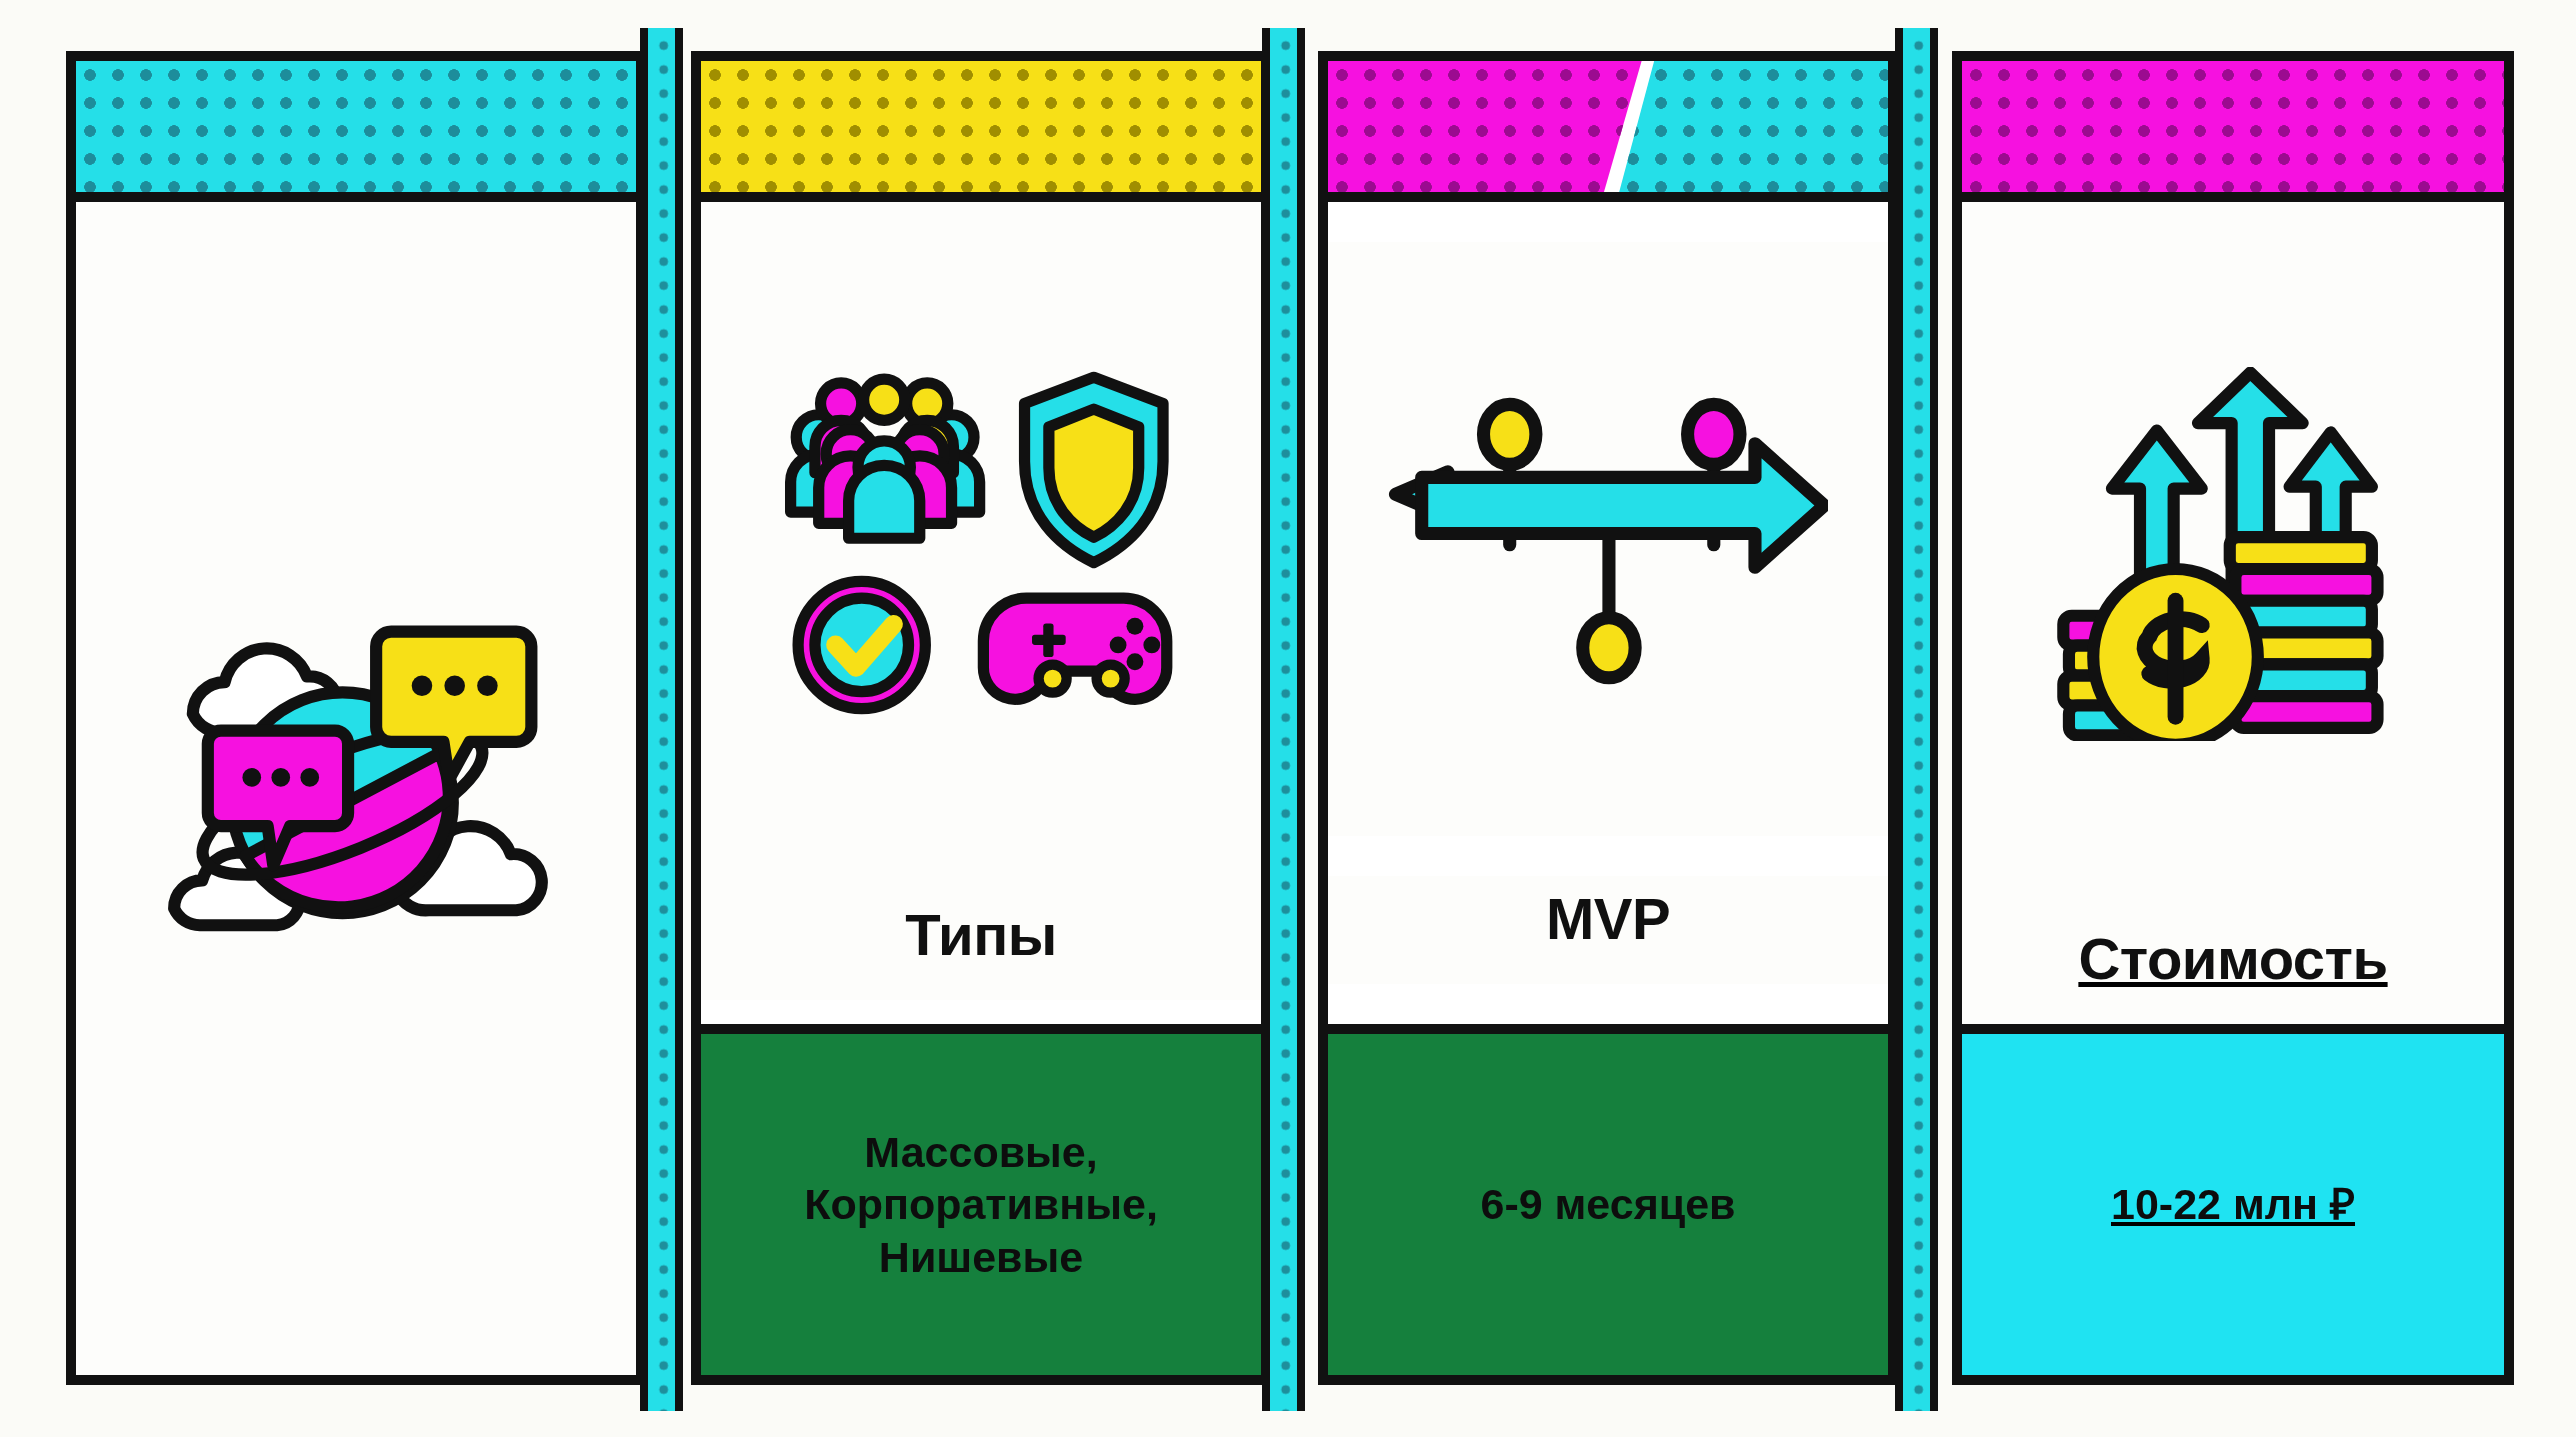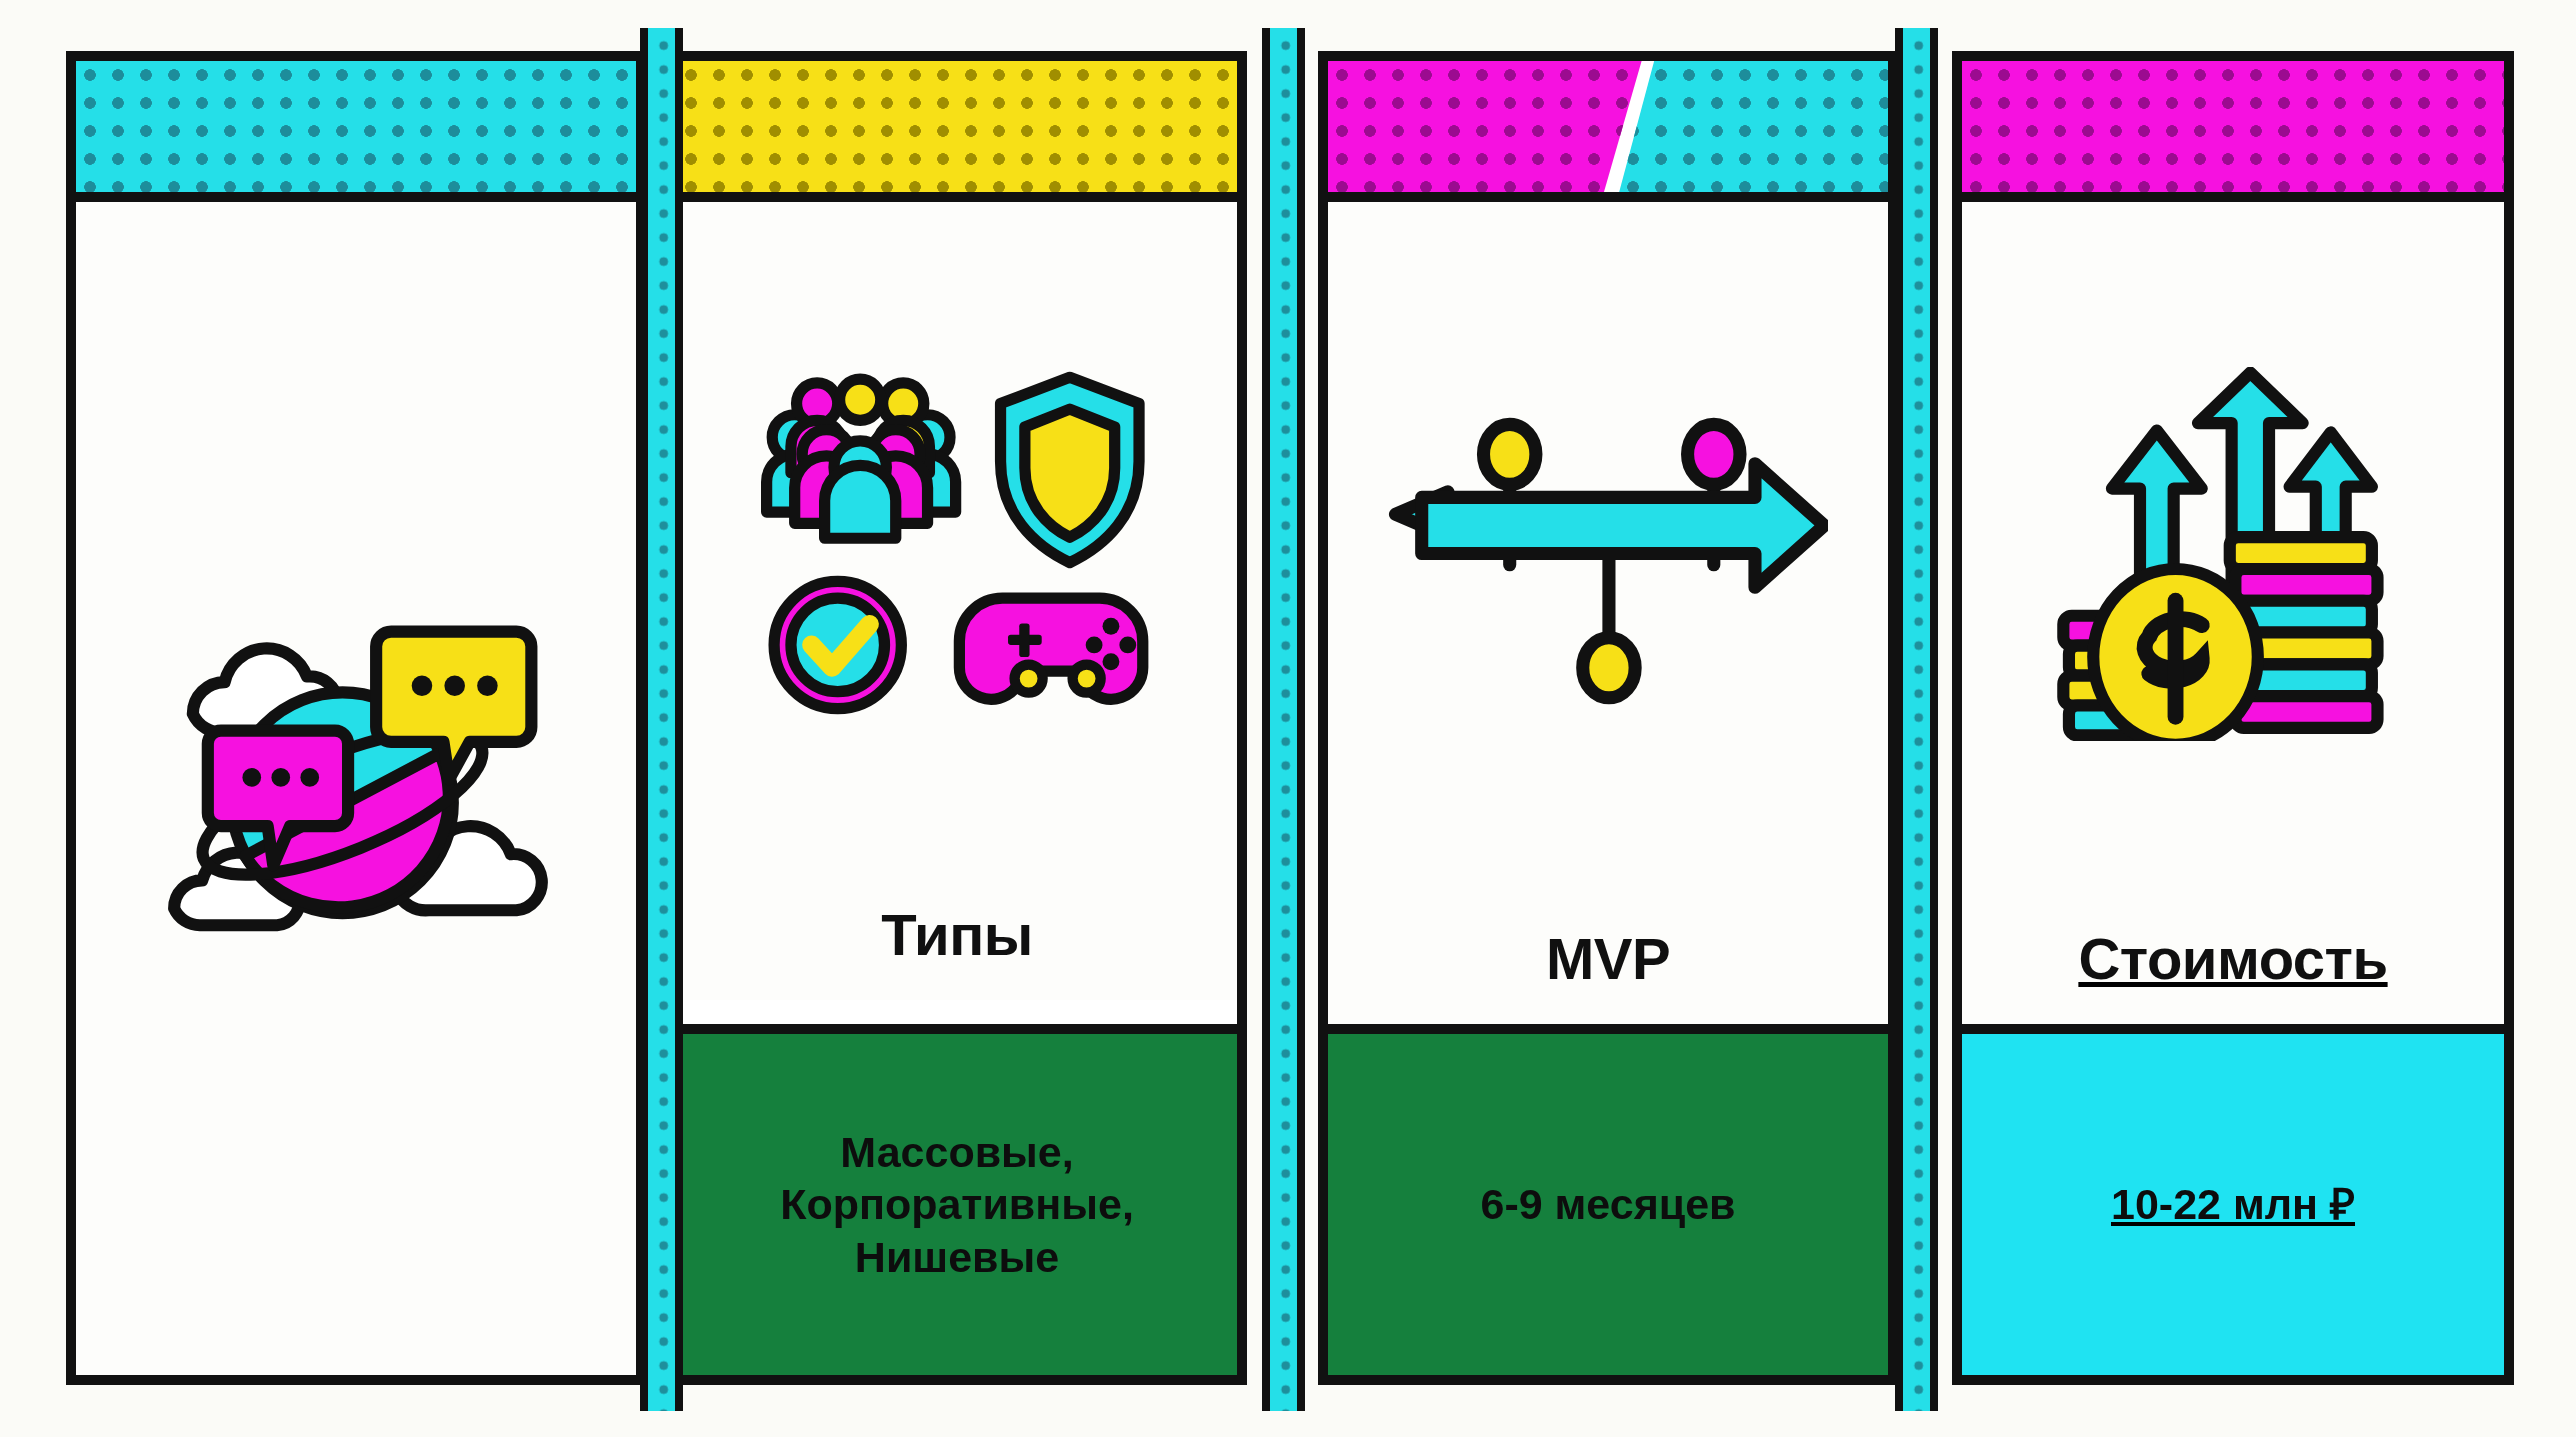--- a/index.html
+++ b/index.html
@@ -41,22 +41,22 @@
     top:51px;
     height:1334px;
     border:10.3px solid #111111;
     box-sizing:border-box;
     background:#ffffff;
     display:flex;
     flex-direction:column;
     z-index:3;
   }
   .p1{left:66px;  width:580px;}
-  .p2{left:667px; width:580px;}
-  .p3{left:1318px;width:580px;}
+  .p2{left:691px; width:580px;}
+  .p3{left:1318px;width:580px;gap:40px;}
   .p4{left:1952px;width:562px;text-decoration:underline;}
 
   
   .band{
     position:relative;
     height:131px;
     flex:0 0 131px;
     border-bottom:10.3px solid #111111;
     overflow:hidden;
   }

